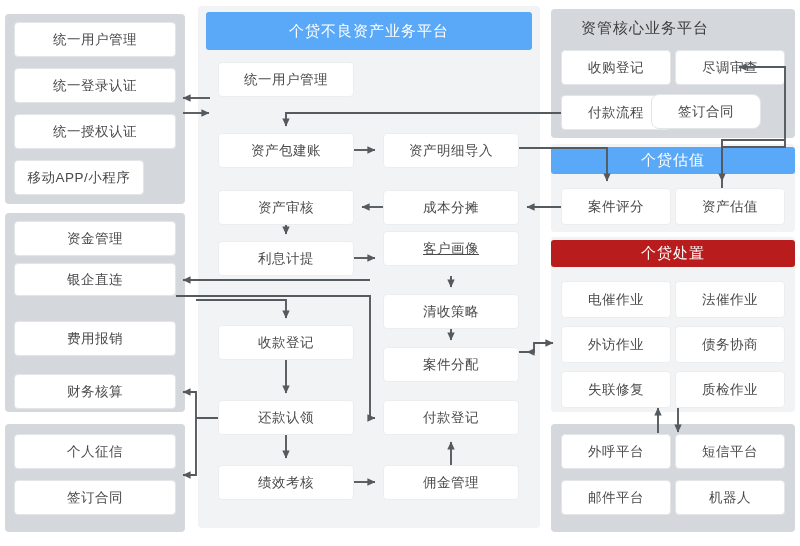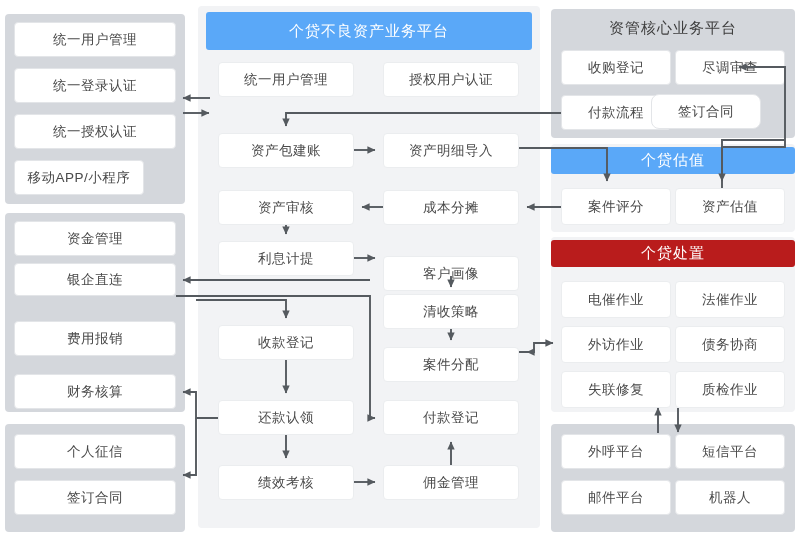--- a/index.html
+++ b/index.html
@@ -71,44 +71,43 @@
   <div class="node" style="left:14px;top:374px;width:162px;height:35px;">财务核算</div>
 
   <div class="panel" style="left:5px;top:424px;width:180px;height:108px;"></div>
   <div class="node" style="left:14px;top:434px;width:162px;height:35px;">个人征信</div>
   <div class="node" style="left:14px;top:480px;width:162px;height:35px;">签订合同</div>
 
   <div class="panel light" style="left:198px;top:6px;width:342px;height:522px;"></div>
   <div class="panel-title" style="left:206px;top:12px;width:326px;height:38px;background:#5aa8f8;">个贷不良资产业务平台</div>
 
   <div class="node flat" style="left:218px;top:62px;width:136px;height:35px;">统一用户管理</div>
-  <div class="node flat" style="left:383px;top:62px;width:136px;height:35px;">授权用户认证</div>
 
   <div class="node flat" style="left:218px;top:133px;width:136px;height:35px;">资产包建账</div>
   <div class="node flat" style="left:383px;top:133px;width:136px;height:35px;">资产明细导入</div>
 
   <div class="node flat" style="left:218px;top:190px;width:136px;height:35px;">资产审核</div>
   <div class="node flat" style="left:383px;top:190px;width:136px;height:35px;">成本分摊</div>
 
   <div class="node flat" style="left:218px;top:241px;width:136px;height:35px;">利息计提</div>
-  <div class="node flat" style="left:383px;top:256px;width:136px;height:35px;">客户画像</div>
+  <div class="node flat" style="left:383px;top:231px;width:136px;height:35px;text-decoration:underline;">客户画像</div>
 
   <div class="node flat" style="left:383px;top:294px;width:136px;height:35px;">清收策略</div>
 
   <div class="node flat" style="left:218px;top:325px;width:136px;height:35px;">收款登记</div>
   <div class="node flat" style="left:383px;top:347px;width:136px;height:35px;">案件分配</div>
 
   <div class="node flat" style="left:218px;top:400px;width:136px;height:35px;">还款认领</div>
   <div class="node flat" style="left:383px;top:400px;width:136px;height:35px;">付款登记</div>
 
   <div class="node flat" style="left:218px;top:465px;width:136px;height:35px;">绩效考核</div>
   <div class="node flat" style="left:383px;top:465px;width:136px;height:35px;">佣金管理</div>
 
   <div class="panel" style="left:551px;top:9px;width:244px;height:129px;"></div>
-  <div class="panel-title grey" style="left:551px;top:14px;width:244px;height:28px;font-size:15px;">资管核心业务平台</div>
+  <div class="panel-title grey" style="left:523px;top:14px;width:244px;height:28px;font-size:15px;">资管核心业务平台</div>
   <div class="node" style="left:561px;top:50px;width:110px;height:35px;text-align:center;">收购登记</div>
   <div class="node" style="left:675px;top:50px;width:110px;height:35px;">尽调审查</div>
   <div class="node" style="left:561px;top:95px;width:110px;height:35px;">付款流程</div>
   <div class="node" style="left:651px;top:94px;width:110px;height:35px;border-radius:8px;">签订合同</div>
 
   <div class="panel light" style="left:551px;top:144px;width:244px;height:88px;"></div>
   <div class="panel-title" style="left:551px;top:147px;width:244px;height:27px;background:#5aa8f8;">个贷估值</div>
   <div class="node flat" style="left:561px;top:188px;width:110px;height:37px;">案件评分</div>
   <div class="node flat" style="left:675px;top:188px;width:110px;height:37px;">资产估值</div>
 

